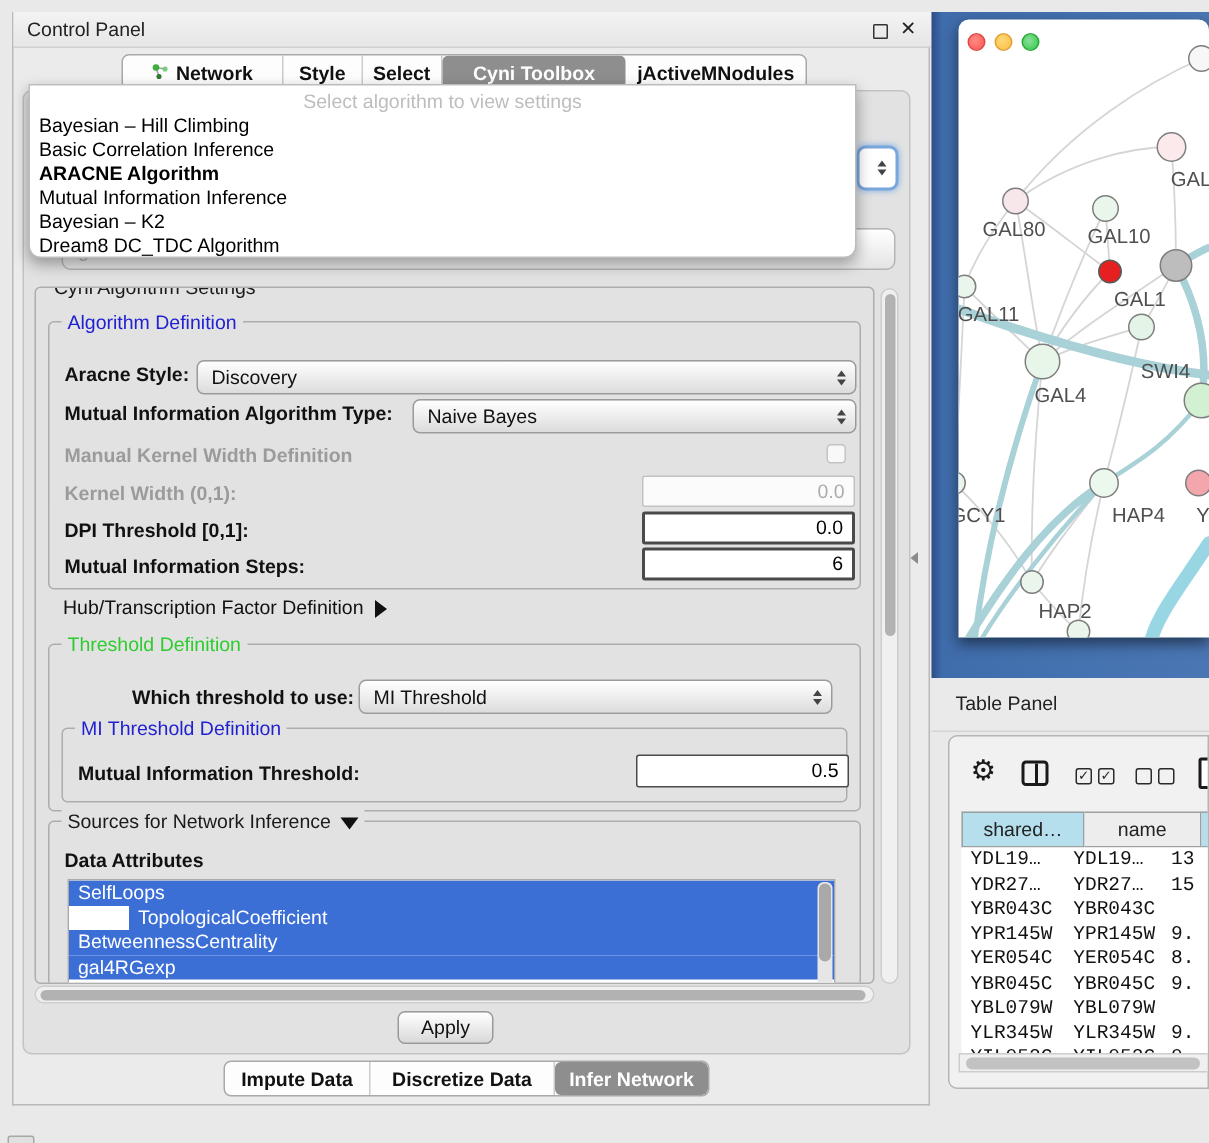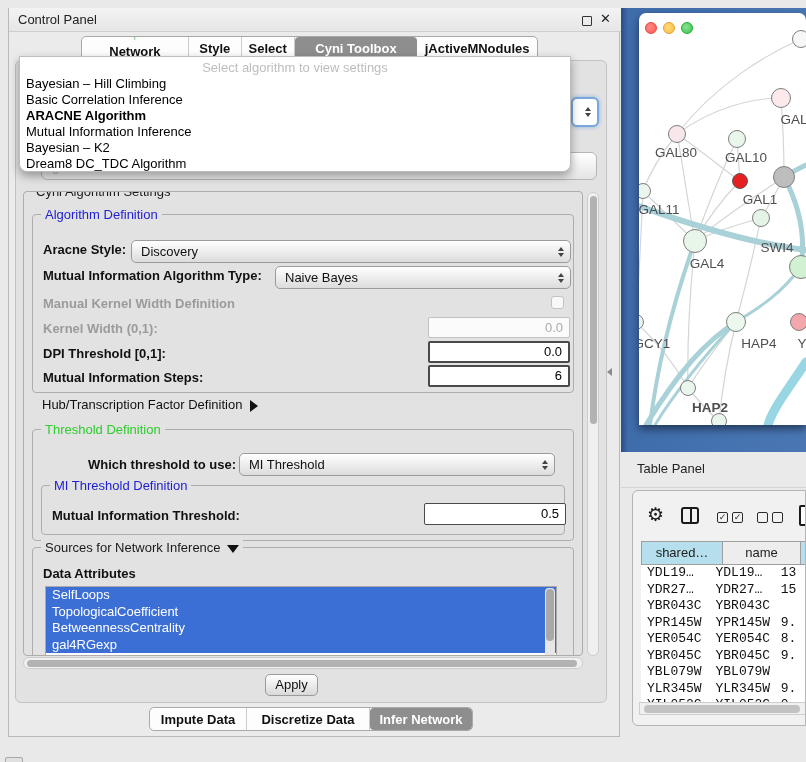--- a/index.html
+++ b/index.html
@@ -76,21 +76,21 @@
 
 <div id="root">
 
   <div class="abs cpanel">
 
     <div class="abs cp-title">Control Panel</div>
     <div class="abs float-ic"></div>
     <div class="abs close-ic">✕</div>
 
     <div class="abs tabgroup" style="left:72px;top:28px;width:455px;">
-      <div class="tabseg" style="width:115px;flex-direction:column;">
+      <div class="tabseg" style="width:115px;">
         <svg width="12" height="12" viewBox="0 0 12 12">
           <line x1="3" y1="3" x2="9" y2="4" stroke="#9aa0a6" stroke-width="1"></line>
           <line x1="3" y1="3" x2="5" y2="9" stroke="#9aa0a6" stroke-width="1"></line>
           <circle cx="3" cy="3" r="2.2" fill="#3fae3f"></circle>
           <circle cx="9" cy="4" r="1.7" fill="#77cc77"></circle>
           <circle cx="5" cy="9" r="1.7" fill="#2f7a2f"></circle>
         </svg>
         <span>Network</span>
       </div>
       <div class="tabseg" style="width:57px;">
@@ -180,39 +180,39 @@
           <span class="abs lbl" style="left:10px;top:22px;">Mutual Information Threshold:</span>
           <div class="abs field" style="left:382px;top:17px;width:142px;height:22px;border-width:1px;line-height:19px;">0.5</div>
         </div>
       </div>
 
       <div class="abs fs" style="left:8px;top:355px;width:542px;height:120px;">
         <span class="legend"><span>Sources for Network Inference</span><span class="tri-d"></span></span>
         <span class="abs lbl" style="left:10px;top:18px;">Data Attributes</span>
         <div class="abs list" style="left:12px;top:38px;width:512px;height:76px;">
           <div class="litem" style="background:#3c6fd6;">SelfLoops</div>
-          <div class="litem" style="background:#3c6fd6;">TopologicalCoefficient</div>
+          <div class="litem" style="background:#3c6fd6;margin-left:40px;">TopologicalCoefficient</div>
           <div class="litem" style="background:#3c6fd6;">BetweennessCentrality</div>
           <div class="litem" style="background:#3c6fd6;">gal4RGexp</div>
           <div class="abs" style="right:1px;top:1px;width:10px;height:72px;background:#e6e6e6;border-radius:4px;">
             <div class="thumb" style="left:1px;top:1px;width:8px;height:52px;background:#a9a9a9;"></div>
           </div>
         </div>
       </div>
     </div>
 
     <div class="abs vscroll" style="left:578px;top:184px;width:12px;height:464px;">
       <div class="thumb" style="left:1.5px;top:3px;width:7px;height:228px;"></div>
     </div>
 
     <div class="abs hscroll" style="left:14px;top:649px;width:560px;height:12px;">
       <div class="thumb" style="left:3px;top:1.5px;width:550px;height:7px;"></div>
     </div>
 
-    <div class="abs btn" style="left:256px;top:666px;width:53px;height:22px;">Apply</div>
+    <div class="abs btn" style="left:256px;top:666px;width:64px;height:22px;">Apply</div>
 
     <div class="abs tabgroup" style="left:140px;top:699px;width:322px;">
       <div class="tabseg" style="width:97px;">
         <span>Impute Data</span>
       </div>
       <div class="tabseg" style="width:123px;">
         <span>Discretize Data</span>
       </div>
       <div class="tabseg sel" style="width:102px;">
         <span>Infer Network</span>
@@ -285,21 +285,21 @@
       <div class="nlabel" style="left:155px;top:99px;">GAL</div>
       <div class="nlabel" style="left:37px;top:132px;">GAL80</div>
       <div class="nlabel" style="left:107px;top:137px;">GAL10</div>
       <div class="nlabel" style="left:20px;top:189px;">GAL11</div>
       <div class="nlabel" style="left:121px;top:179px;">GAL1</div>
       <div class="nlabel" style="left:68px;top:243px;">GAL4</div>
       <div class="nlabel" style="left:138px;top:227px;">SWI4</div>
       <div class="nlabel" style="left:13px;top:323px;">GCY1</div>
       <div class="nlabel" style="left:120px;top:323px;">HAP4</div>
       <div class="nlabel" style="left:163px;top:323px;">Y</div>
-      <div class="nlabel" style="left:71px;top:387px;font-weight:bold;">HAP2</div>
+      <div class="nlabel" style="left:71px;top:387px;">HAP2</div>
     </div>
   </div>
 
   <div class="abs tp-bar">
     <span>Table Panel</span>
   </div>
 
   <div class="abs tpanel">
 
     <div class="abs gear" style="left:14px;top:14px;">⚙</div>

